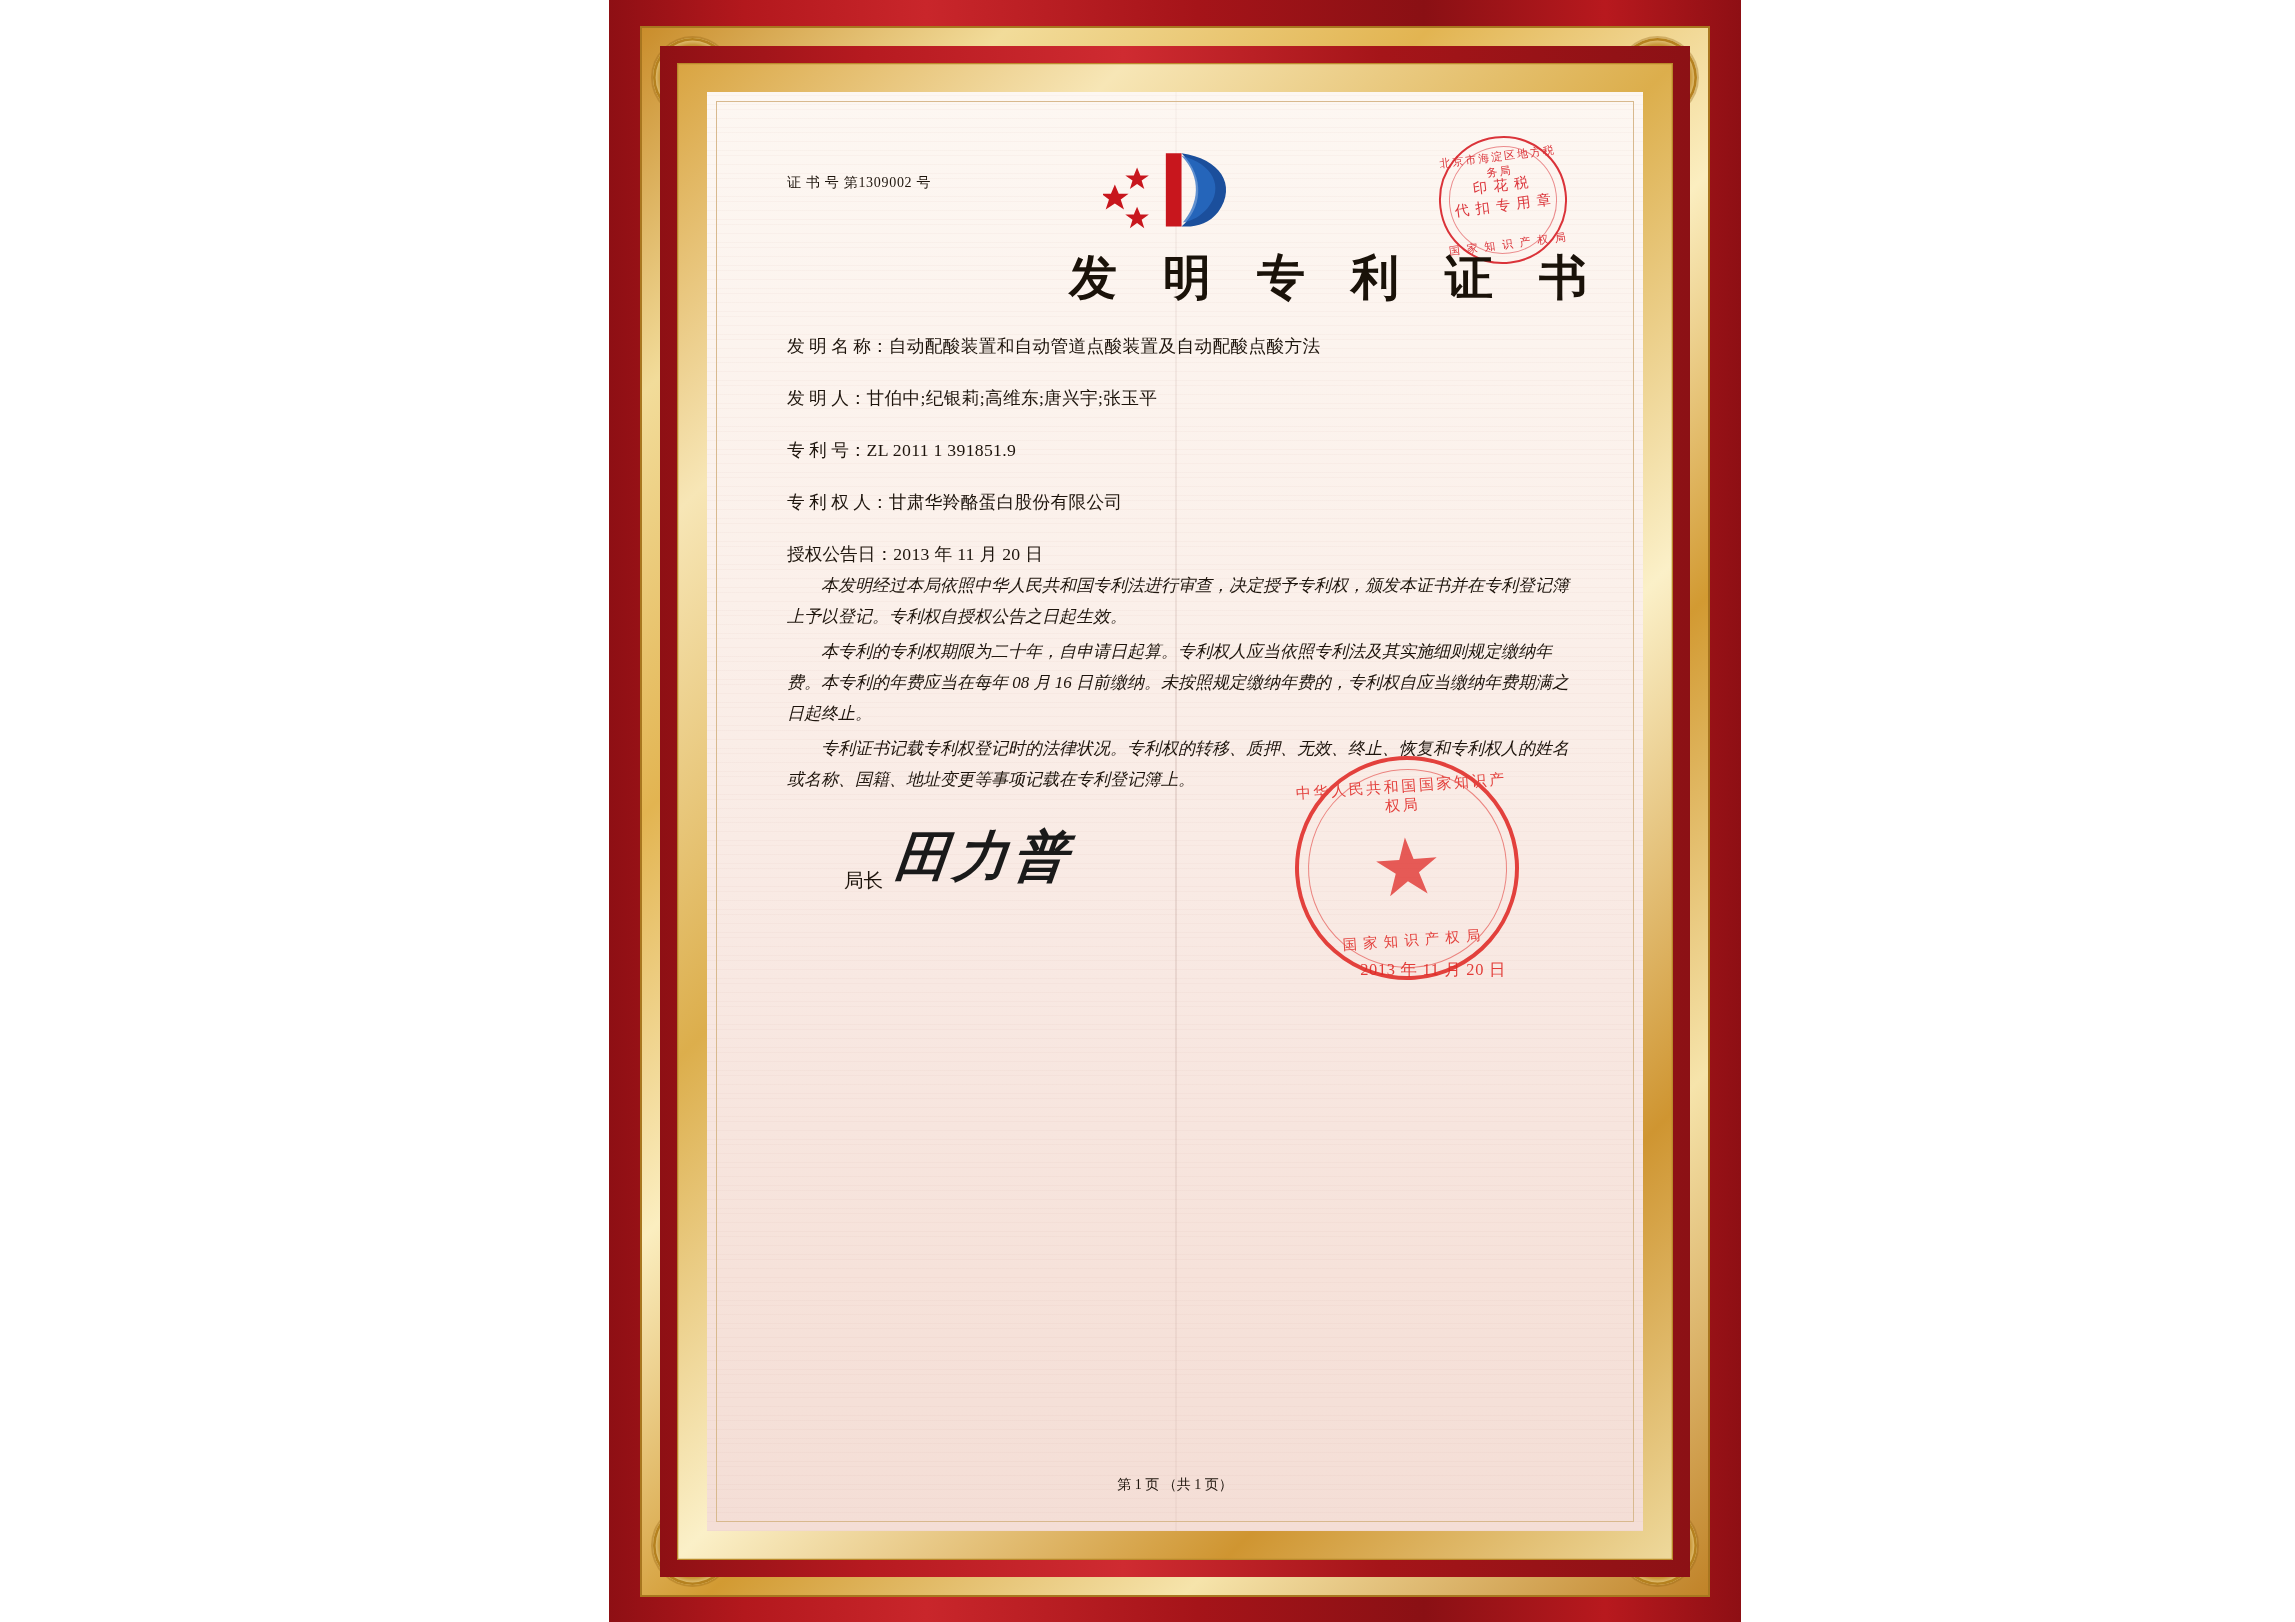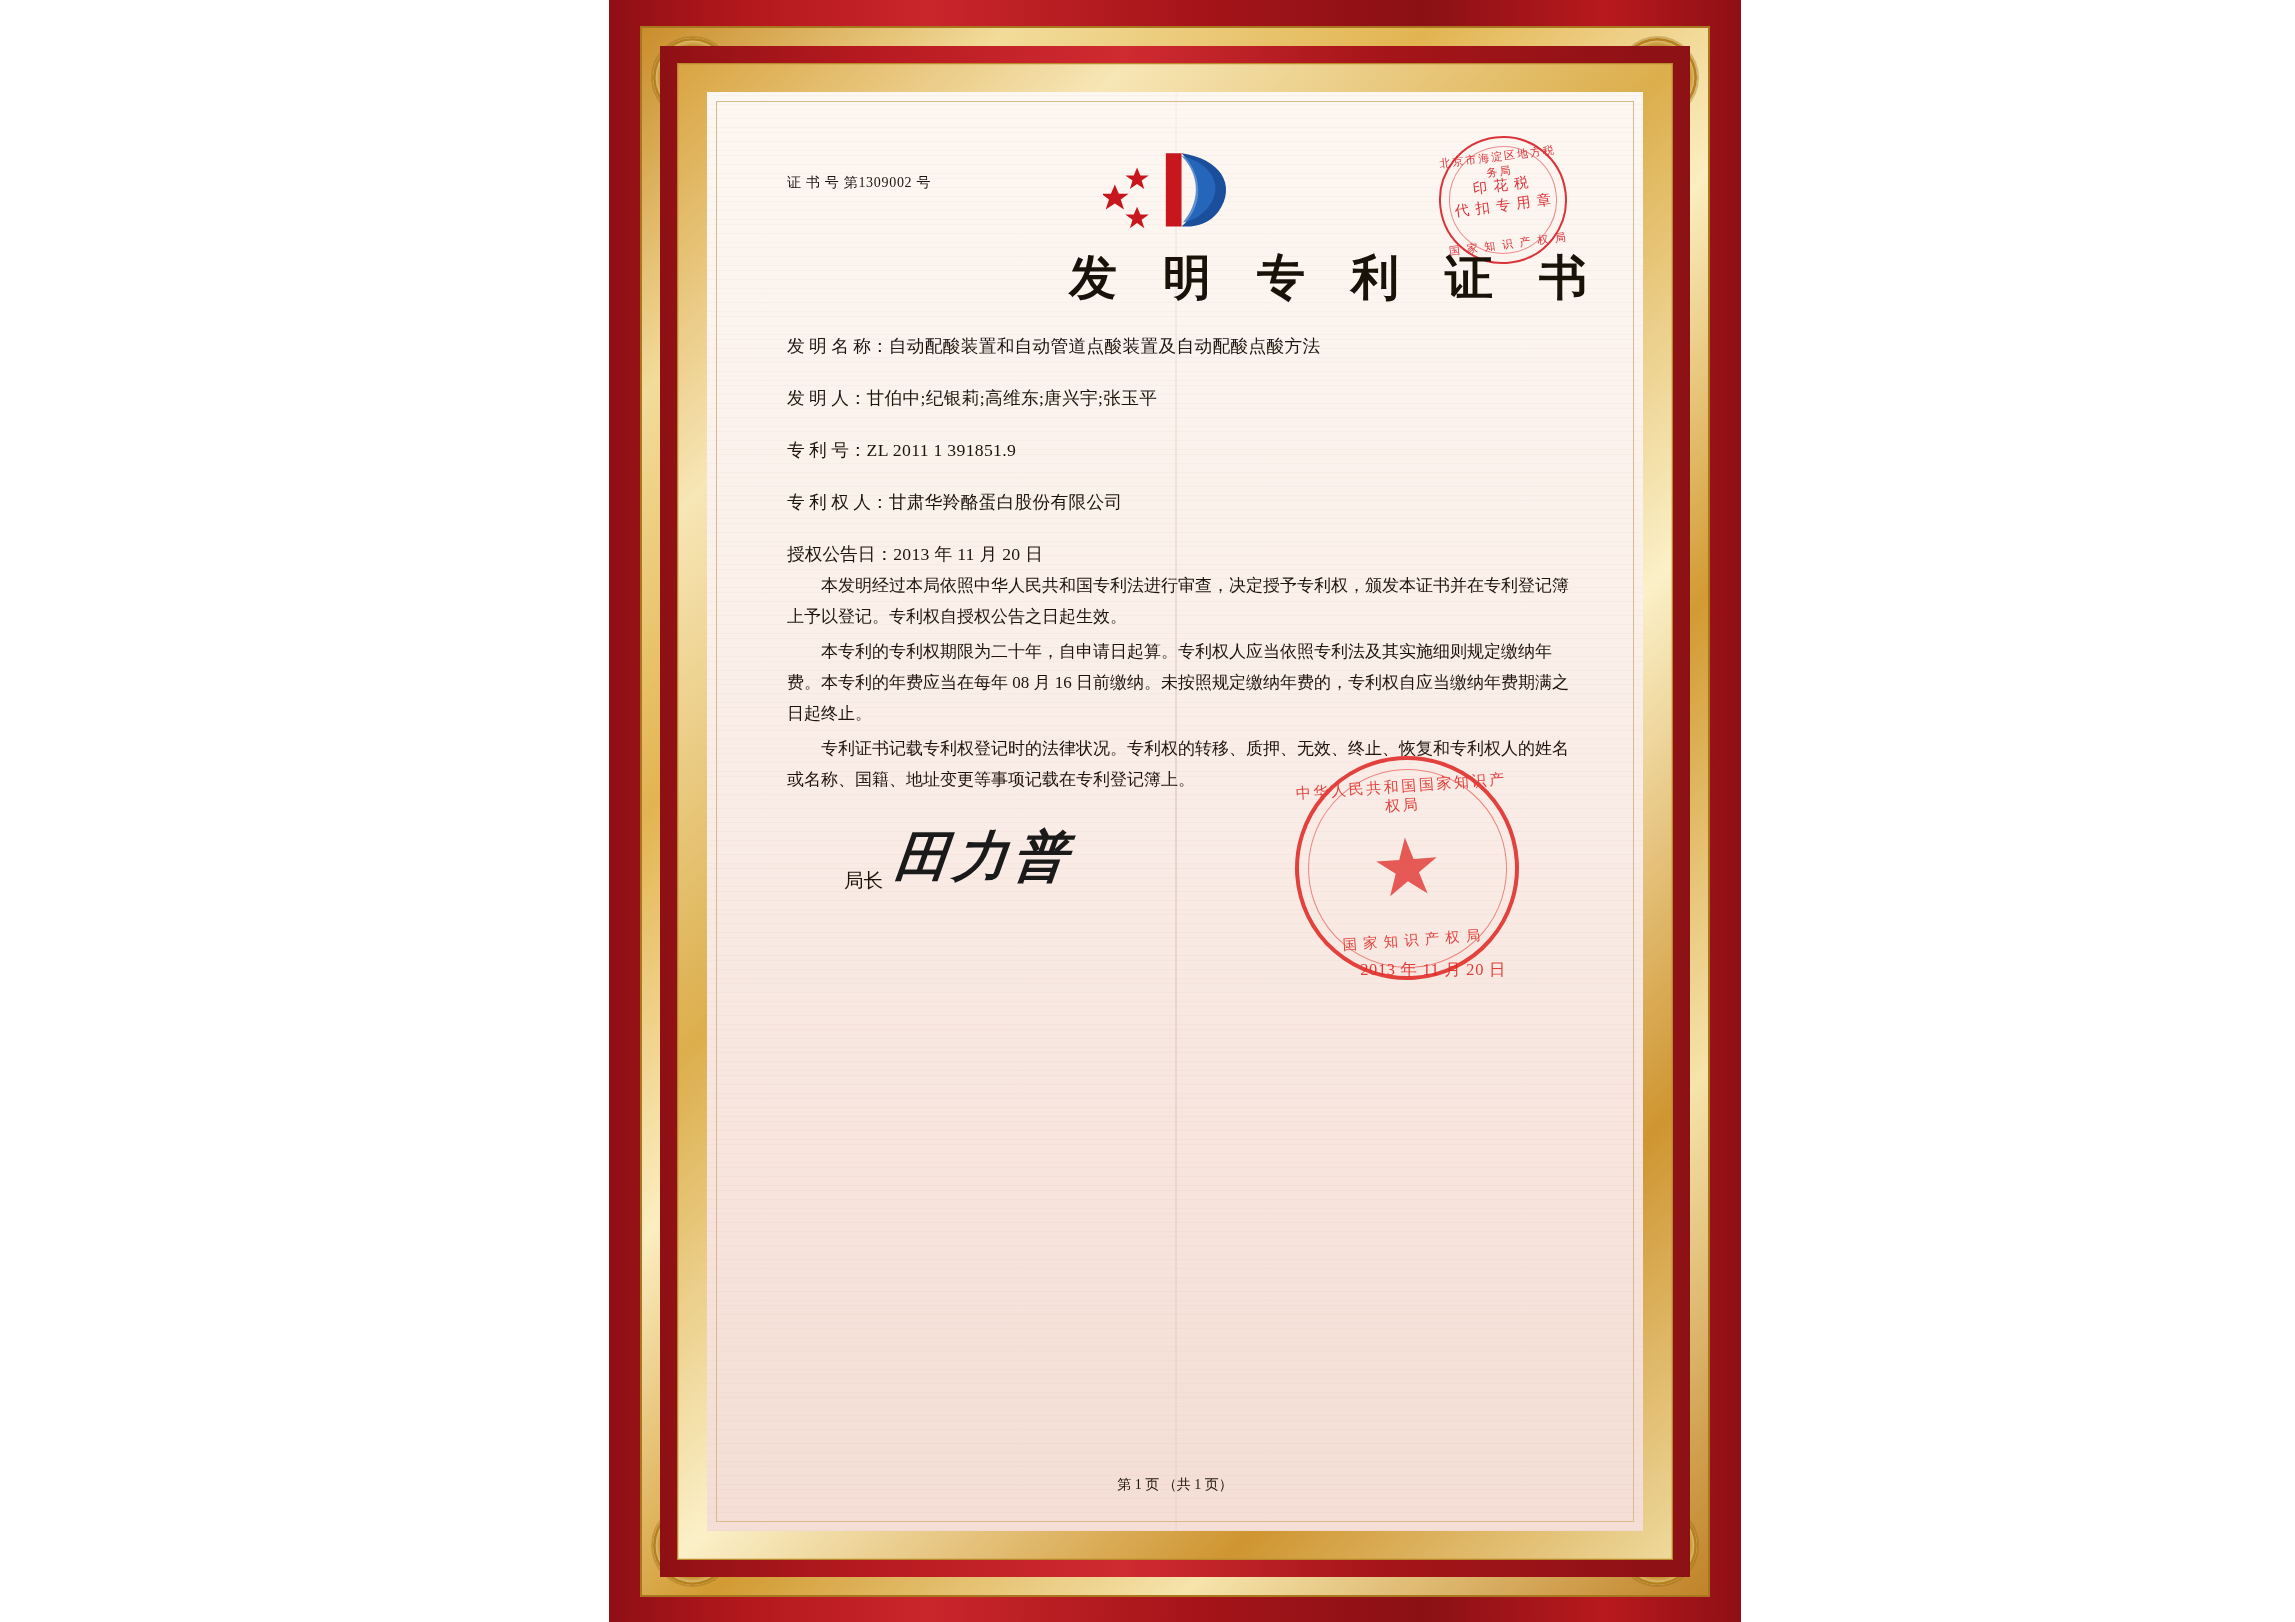--- a/index.html
+++ b/index.html
@@ -206,21 +206,21 @@
   .field .lbl { letter-spacing: 0px; text-align: right; }
   .field .val { letter-spacing: 0.3px; }
 
   .body {
     position:absolute;
     left: 41px; right: 31px; top: 452px;
     font-size: 17px;
     line-height: 31px;
     color:#1d140c;
   }
-  .body p { margin: 0 0 3.9px 0; text-indent: 34px; }
+  .body p { margin: 0 0 3.9px 0; text-indent: 34px; font-style: italic; }
 
   
   .barcode {
     position:absolute;
     left: 63px; top: 654px;
     width: 196px; height: 30px;
     background:
       repeating-linear-gradient(90deg,
         #1a1a1a 0 2px, #ffffff 2px 3.9px,
         #1a1a1a 3.9px 5.2px, #ffffff 5.2px 8.5px,

